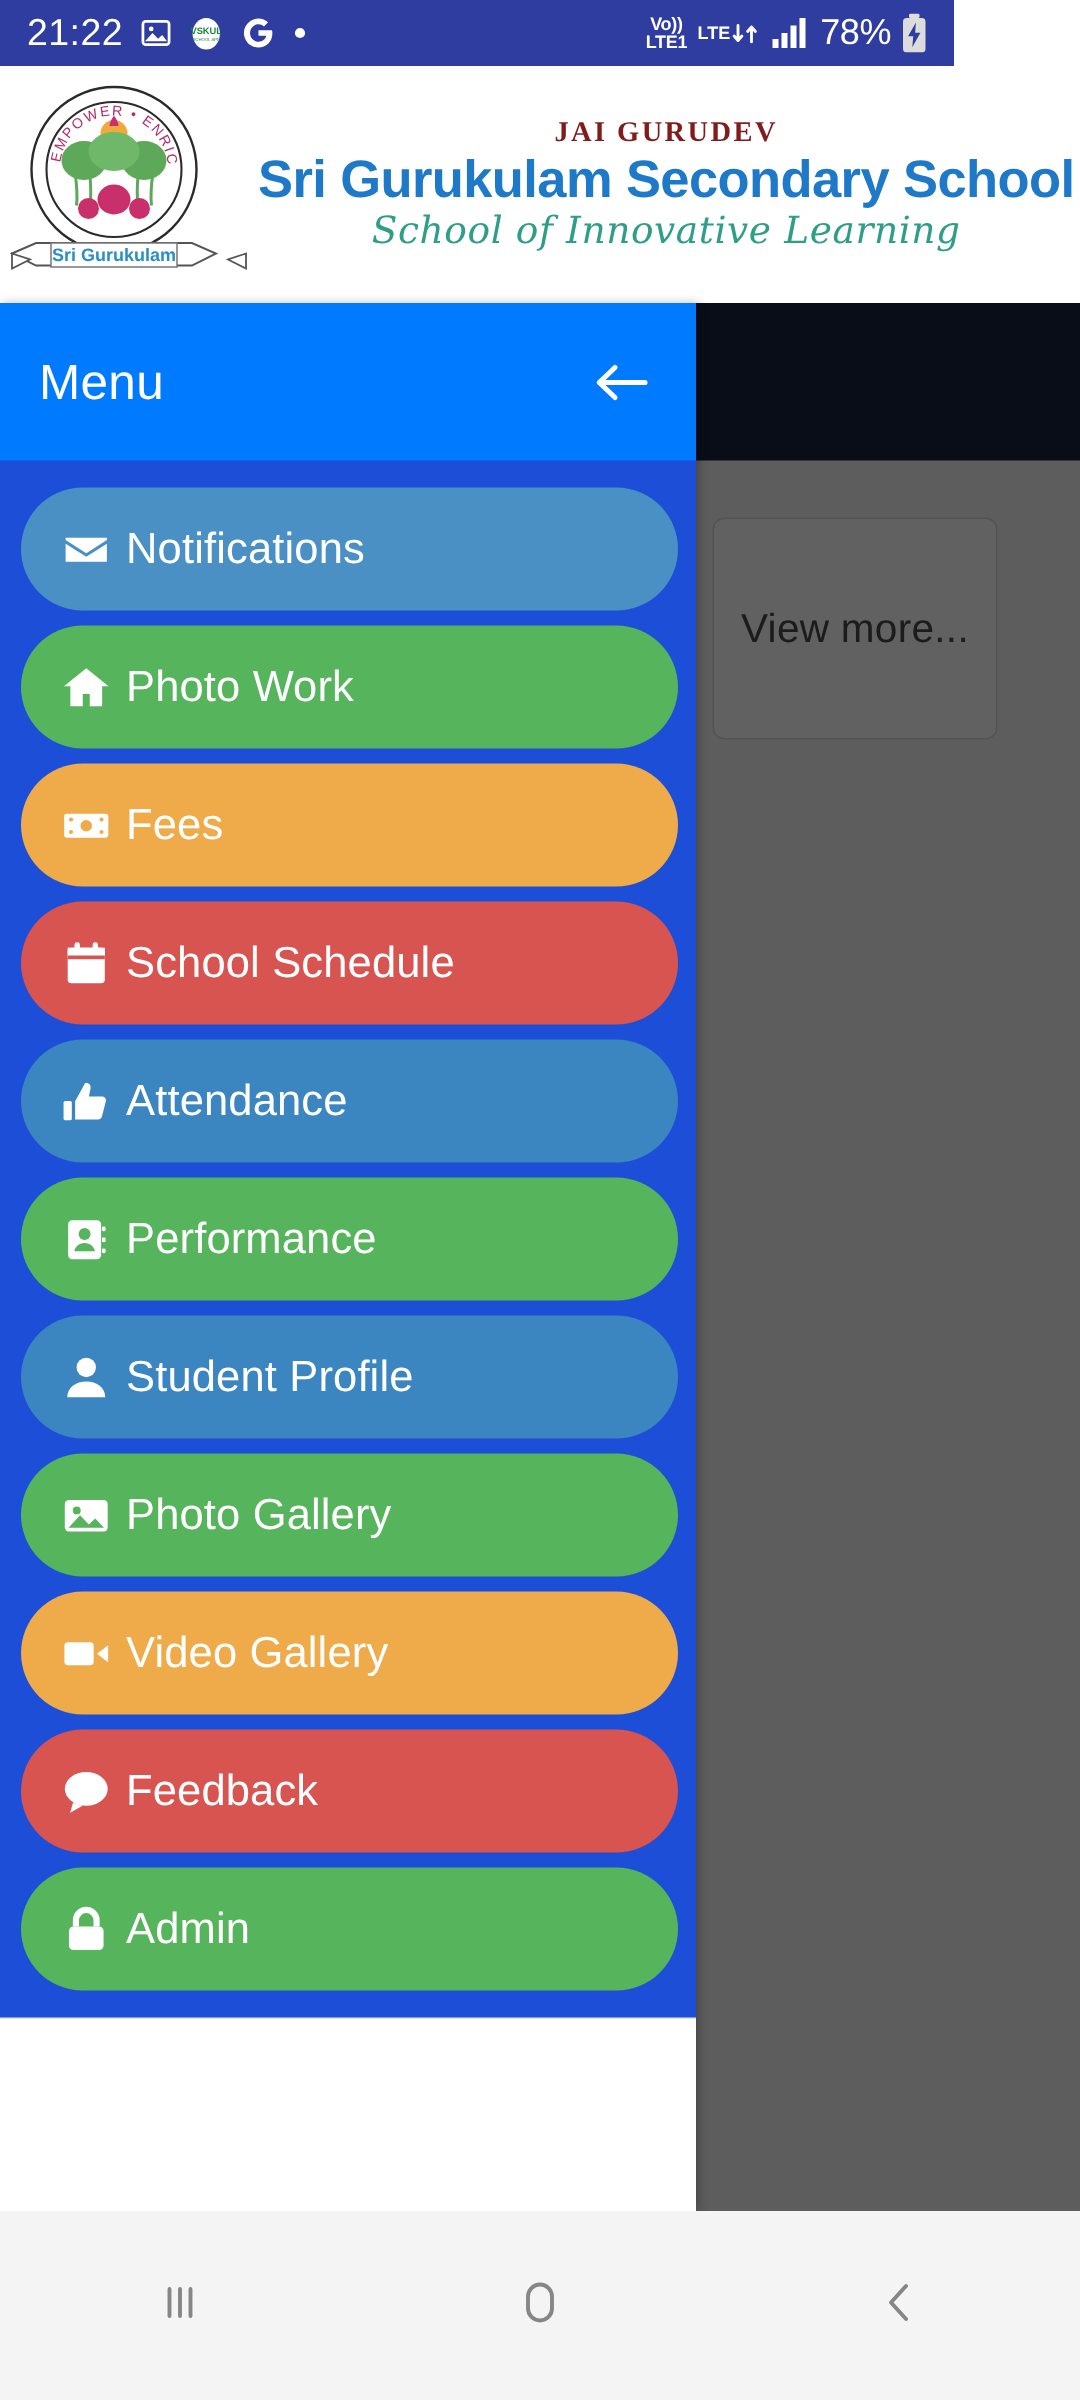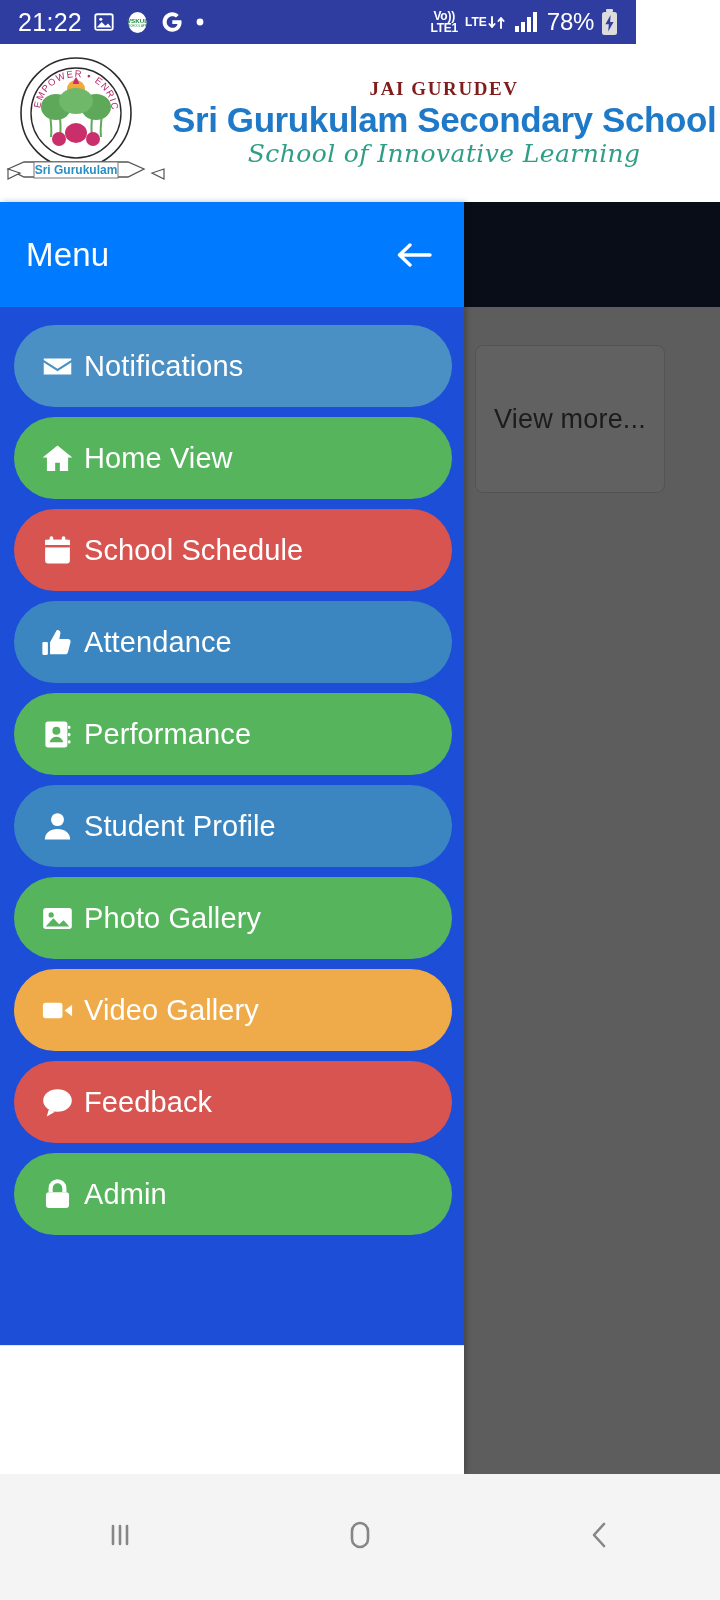--- a/index.html
+++ b/index.html
@@ -249,23 +249,36 @@
       </span>
       <span class="mi-label">Notifications</span>
     </div>
 
     <div class="menu-item" style="background:#56b45c">
       <span class="mi-icon">
         <svg width="33" height="33" viewBox="0 0 24 24">
             <path d="M12 2.6L1.2 11.3h3.1V21h6V15h3.4v6h6v-9.7h3.1z" fill="#fff"></path>
           </svg>
       </span>
-      <span class="mi-label">Home View</span>
-    </div>
-
+      <span class="mi-label">Photo Work</span>
+    </div>
+
+    <div class="menu-item" style="background:#efab4a">
+      <span class="mi-icon">
+        <svg width="33" height="33" viewBox="0 0 24 24">
+            <rect x="1.3" y="6.2" width="21.4" height="11.6" rx="1.4" fill="#fff"></rect>
+            <circle cx="12" cy="12" r="2.8" fill="#efab4a"></circle>
+            <circle cx="4.6" cy="9" r="1" fill="#efab4a"></circle>
+            <circle cx="19.4" cy="9" r="1" fill="#efab4a"></circle>
+            <circle cx="4.6" cy="15" r="1" fill="#efab4a"></circle>
+            <circle cx="19.4" cy="15" r="1" fill="#efab4a"></circle>
+          </svg>
+      </span>
+      <span class="mi-label">Fees</span>
+    </div>
 
     <div class="menu-item" style="background:#d85450">
       <span class="mi-icon">
         <svg width="33" height="33" viewBox="0 0 24 24">
             <rect x="3" y="4.2" width="18" height="17.2" rx="1.8" fill="#fff"></rect>
             <rect x="3" y="4.2" width="18" height="4.6" fill="#fff"></rect>
             <rect x="6.3" y="1.6" width="2.6" height="4.4" rx="1.2" fill="#fff"></rect>
             <rect x="15.1" y="1.6" width="2.6" height="4.4" rx="1.2" fill="#fff"></rect>
             <rect x="3" y="8" width="18" height="1.8" fill="#d85450"></rect>
           </svg>

